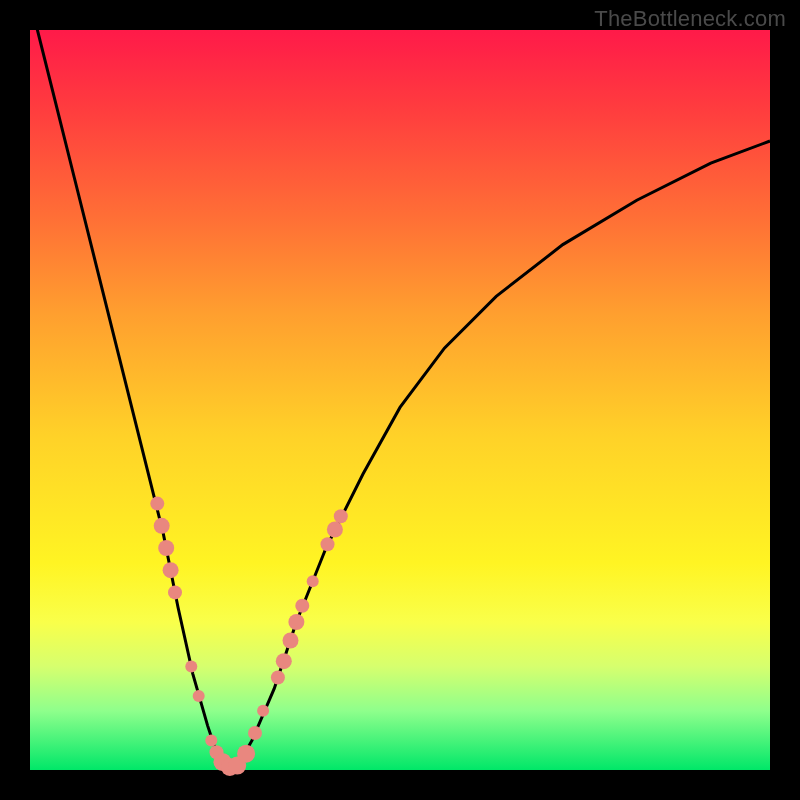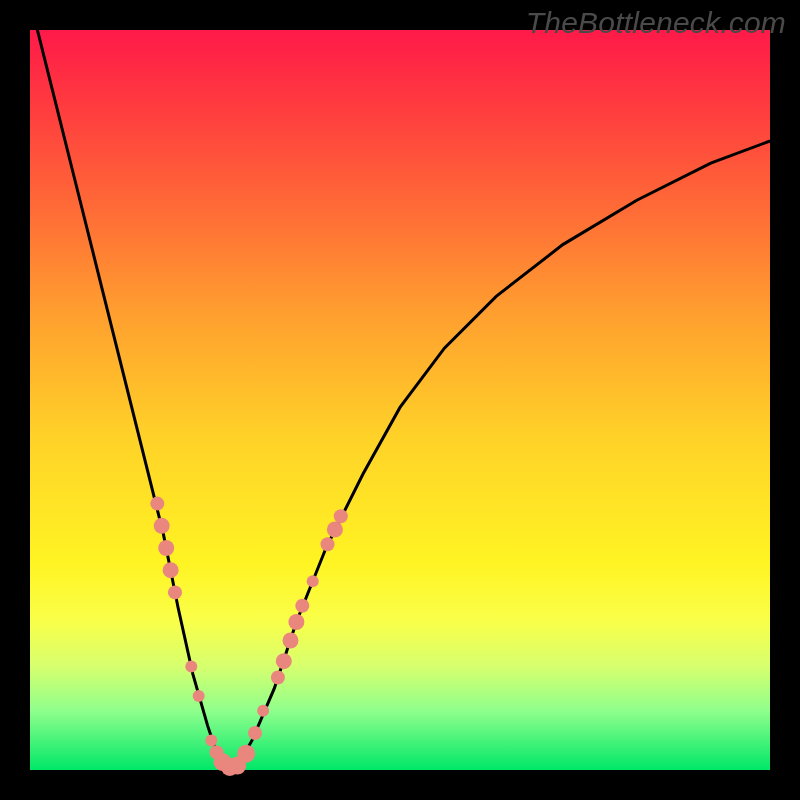--- a/index.html
+++ b/index.html
@@ -35,25 +35,24 @@
       #f9ff4a 80%,
       #d6ff6e 86%,
       #8fff8c 92%,
       #00e768 100%);
   }
   .watermark {
     position: absolute;
     top: 6px;
     right: 14px;
     color: #4a4a4a;
-    font-size: 30px;
+    font-size: 22px;
     font-weight: 500;
     letter-spacing: 0.2px;
     user-select: none;
-    font-style: italic;
   }
   svg.curve {
     position: absolute;
     left: 0;
     top: 0;
     width: 740px;
     height: 740px;
     overflow: visible;
   }
 </style>

